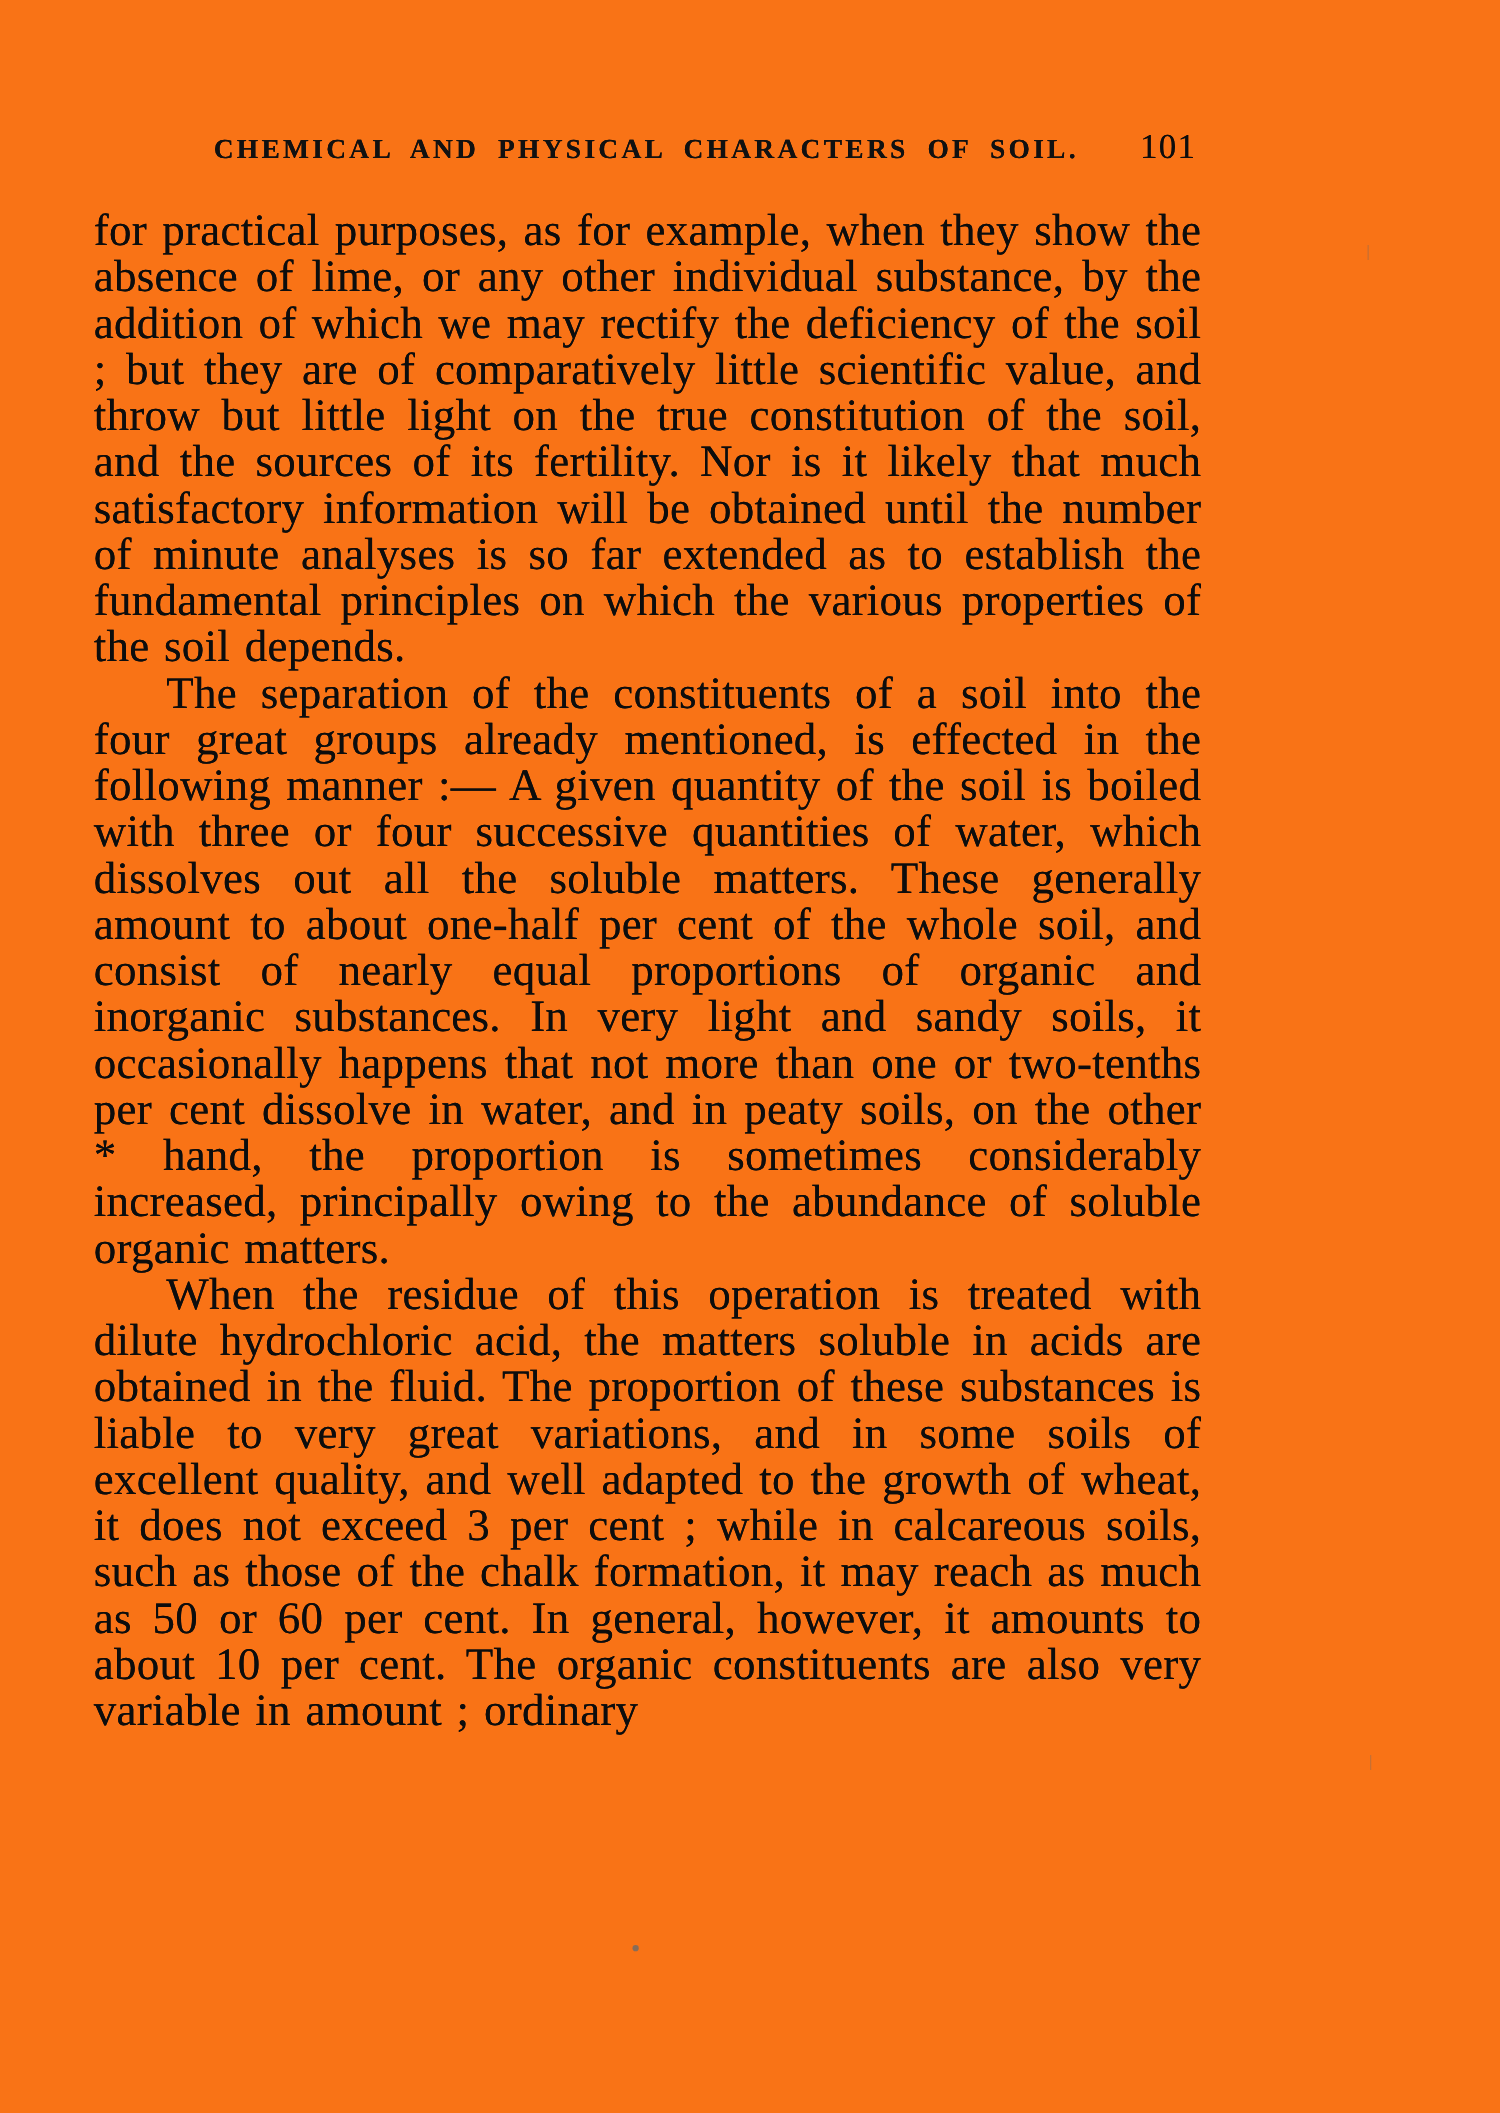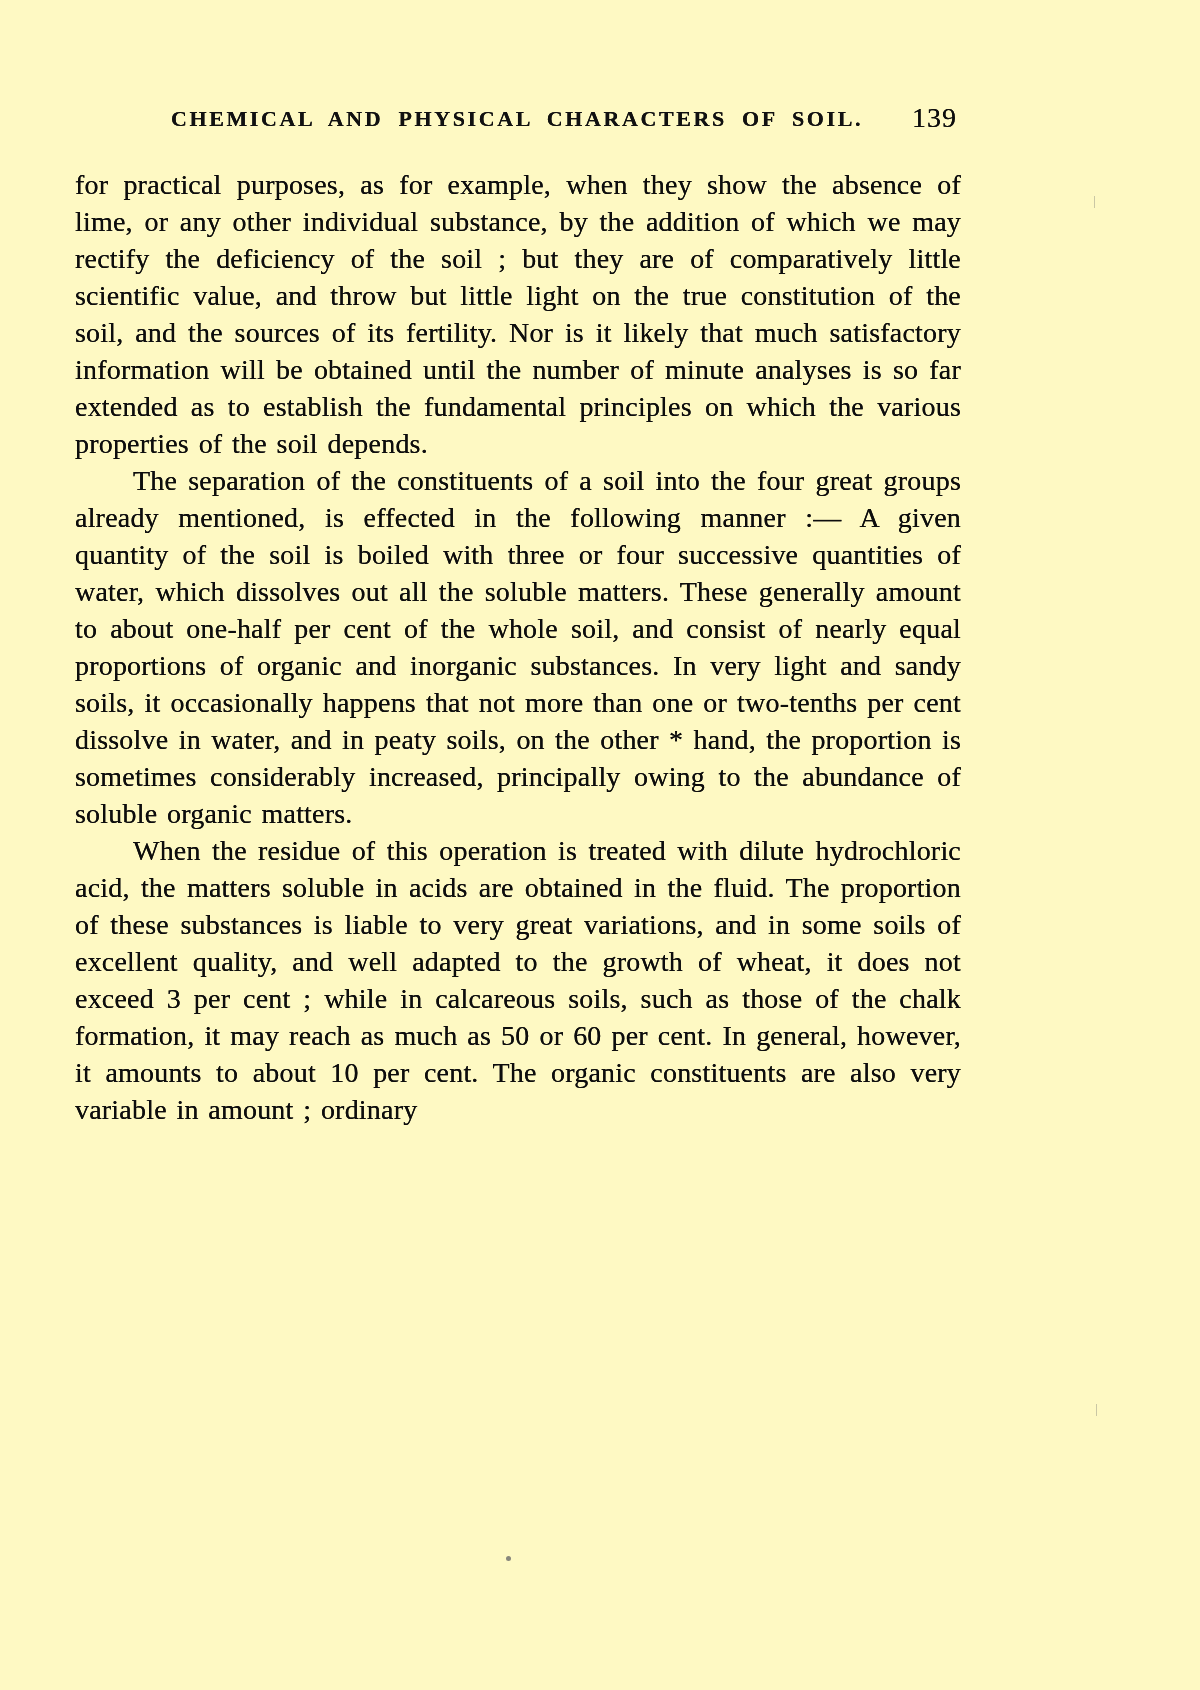--- a/index.html
+++ b/index.html
@@ -11,21 +11,21 @@
     width: 1200px;
     height: 1690px;
     position: relative;
     font-family: "Liberation Serif", "DejaVu Serif", serif;
     color: #0d0d0d;
     overflow: hidden;
   }
   .page {
     position: absolute;
     inset: 0;
-    background: #fef9c3;
+    background: #f97316;
     padding-left: 12px;
   }
   .page-header {
     position: absolute;
     top: 106px;
     left: 75px;
     width: 884px;
     text-align: center;
     white-space: nowrap;
   }
@@ -44,21 +44,21 @@
     font-size: 28px;
     font-weight: normal;
     letter-spacing: 1px;
     text-shadow: 0 0 0.4px #111;
   }
   .text-block {
     position: absolute;
     top: 166px;
     left: 75px;
     width: 886px;
-    font-size: 28px;
+    font-size: 36px;
     line-height: 37px;
     text-align: justify;
     letter-spacing: 0.2px;
     word-spacing: 2.5px;
     text-shadow: 0 0 0.45px #141414;
   }
   .para {
     margin: 0;
     padding: 0;
   }
@@ -94,21 +94,21 @@
     opacity: 0.35;
   }
 </style>
 </head>
 <body>
 
 <div class="page">
 
   <header class="page-header">
     <span class="running-title">CHEMICAL AND PHYSICAL CHARACTERS OF SOIL.</span>
-    <span class="page-number">139</span>
+    <span class="page-number">101</span>
   </header>
 
   <main class="text-block">
     <p class="para no-indent">for practical purposes, as for example, when they show the absence of lime, or any other individual substance, by the addition of which we may rectify the deficiency of the soil ; but they are of comparatively little scientific value, and throw but little light on the true constitution of the soil, and the sources of its fertility.  Nor is it likely that much satisfactory information will be obtained until the number of minute analyses is so far extended as to establish the fundamental principles on which the various properties of the soil depends.</p>
     <p class="para indent">The separation of the constituents of a soil into the four great groups already mentioned, is effected in the following manner :— A given quantity of the soil is boiled with three or four successive quantities of water, which dissolves out all the soluble matters.  These generally amount to about one-half per cent of the whole soil, and consist of nearly equal proportions of organic and inorganic substances.  In very light and sandy soils, it occasionally happens that not more than one or two-tenths per cent dissolve in water, and in peaty soils, on the other * hand, the proportion is sometimes considerably increased, principally owing to the abundance of soluble organic matters.</p>
     <p class="para indent">When the residue of this operation is treated with dilute hydrochloric acid, the matters soluble in acids are obtained in the fluid.  The proportion of these substances is liable to very great variations, and in some soils of excellent quality, and well adapted to the growth of wheat, it does not exceed 3 per cent ; while in calcareous soils, such as those of the chalk formation, it may reach as much as 50 or 60 per cent.  In general, however, it amounts to about 10 per cent.  The organic constituents are also very variable in amount ; ordinary</p>
   </main>
 
   <span class="artifact artifact-dot"></span>
   <span class="artifact artifact-tick-1"></span>

